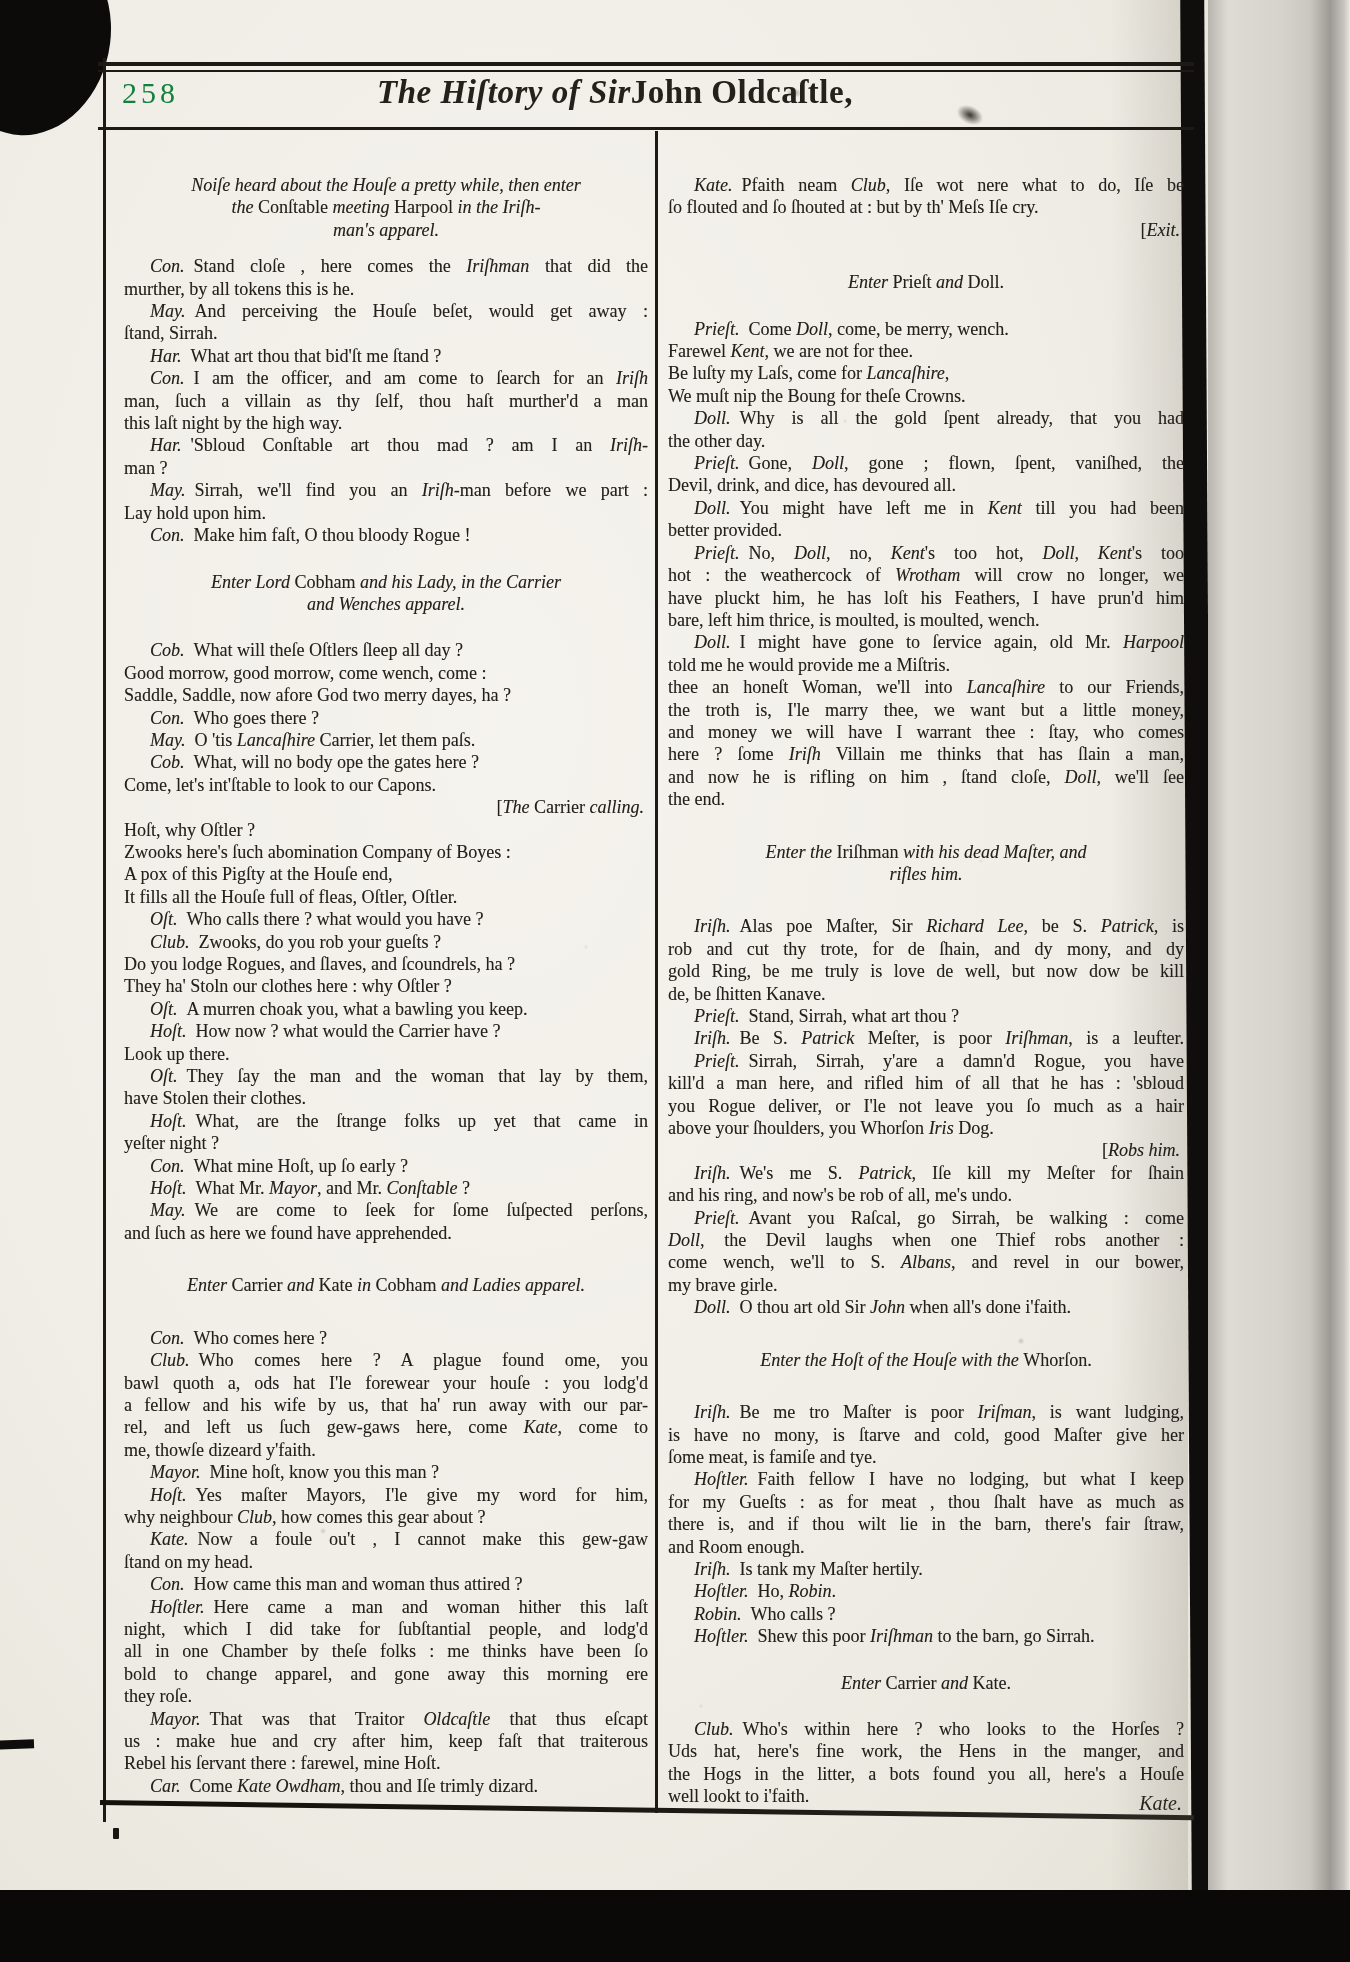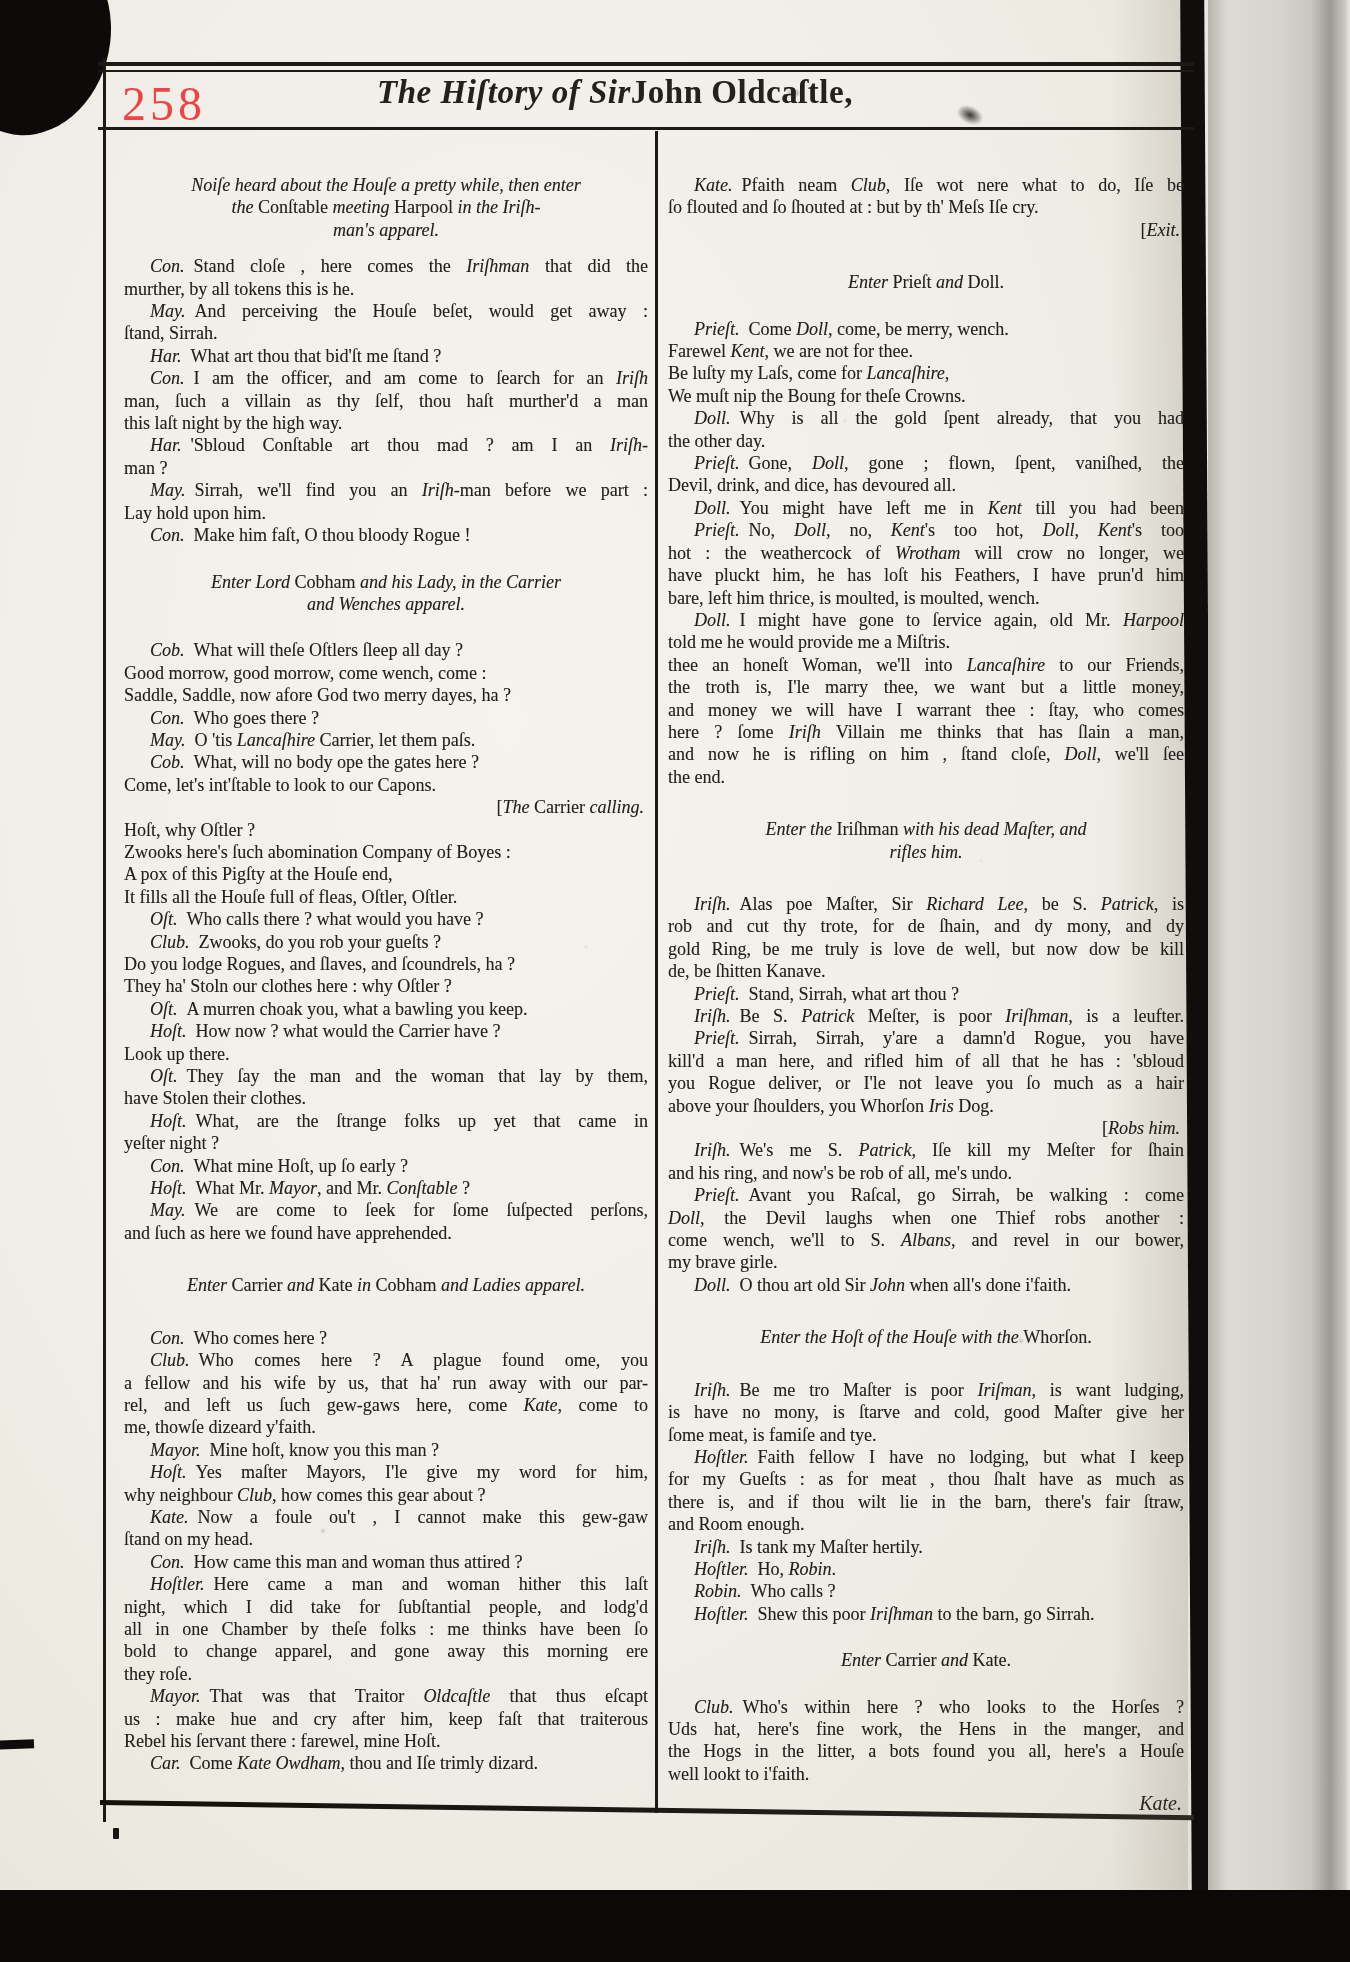--- a/index.html
+++ b/index.html
@@ -64,21 +64,21 @@
   .rule{position:absolute;background:#1d1a16;}
   .rule-top-1{left:98px;top:62px;width:1096px;height:4px;}
   .rule-top-2{left:98px;top:70px;width:1096px;height:2px;}
   .rule-head{left:98px;top:127px;width:1096px;height:3px;}
   .rule-left{left:103px;top:58px;width:3px;height:1764px;}
   .rule-divider{left:655px;top:131px;width:3px;height:1682px;}
   .rule-bottom{left:100px;top:1800px;width:1094px;height:5px;transform-origin:left center;transform:rotate(0.8deg);
     background:linear-gradient(90deg,#131109 0%,#1d1a16 55%,#2c2822 100%);}
   
   .pageno{
-    position:absolute;left:122px;top:76px;font-size:48px;letter-spacing:4px;color:#ef4444;
+    position:absolute;left:122px;top:76px;font-size:30px;letter-spacing:4px;color:#15803d;
   }
   .running-title{
     position:absolute;left:90px;top:74px;width:1050px;text-align:center;
     font-size:33px;font-weight:600;color:#24201b;letter-spacing:0.5px;
   }
   .running-title .t-it{font-style:italic;margin-right:0;}
   
   .col{
     position:absolute;top:138px;font-size:18px;line-height:22.4px;
     text-shadow:0.25px 0.25px 0 rgba(35,28,22,0.35);
@@ -176,20 +176,21 @@
     <div class="line cont"><span class="ro">yeſter night ?</span></div>
     <div class="line sp"><span class="speaker">Con.</span><span class="ro">What mine Hoſt, up ſo early ?</span></div>
     <div class="line sp"><span class="speaker">Hoſt.</span><span class="ro">What Mr. </span><span class="it">Mayor</span><span class="ro">, and Mr. </span><span class="it">Conſtable</span><span class="ro"> ?</span></div>
     <div class="line sp just"><span class="speaker">May.</span><span class="ro">We are come to ſeek for ſome ſuſpected perſons,</span></div>
     <div class="line cont"><span class="ro">and ſuch as here we found have apprehended.</span></div>
     <div class="gap-l"></div>
     <div class="line dir"><span class="it">Enter </span><span class="ro">Carrier </span><span class="it">and </span><span class="ro">Kate </span><span class="it">in </span><span class="ro">Cobham </span><span class="it">and Ladies apparel.</span></div>
     <div class="gap-l"></div>
     <div class="line sp"><span class="speaker">Con.</span><span class="ro">Who comes here ?</span></div>
     <div class="line sp just"><span class="speaker">Club.</span><span class="ro">Who comes here ? A plague found ome, you</span></div>
+    <div class="line cont just"><span class="ro">bawl quoth a, ods hat I'le forewear your houſe : you lodg'd</span></div>
     <div class="line cont just"><span class="ro">a fellow and his wife by us, that ha' run away with our par-</span></div>
     <div class="line cont just"><span class="ro">rel, and left us ſuch gew-gaws here, come </span><span class="it">Kate</span><span class="ro">, come to</span></div>
     <div class="line cont"><span class="ro">me, thowſe dizeard y'faith.</span></div>
     <div class="line sp"><span class="speaker">Mayor.</span><span class="ro">Mine hoſt, know you this man ?</span></div>
     <div class="line sp just"><span class="speaker">Hoſt.</span><span class="ro">Yes maſter Mayors, I'le give my word for him,</span></div>
     <div class="line cont"><span class="ro">why neighbour </span><span class="it">Club</span><span class="ro">, how comes this gear about ?</span></div>
     <div class="line sp just"><span class="speaker">Kate.</span><span class="ro">Now a foule ou't , I cannot make this gew-gaw</span></div>
     <div class="line cont"><span class="ro">ſtand on my head.</span></div>
     <div class="line sp"><span class="speaker">Con.</span><span class="ro">How came this man and woman thus attired ?</span></div>
     <div class="line sp just"><span class="speaker">Hoſtler.</span><span class="ro">Here came a man and woman hither this laſt</span></div>
@@ -211,20 +212,21 @@
     <div class="gap-m"></div>
     <div class="line sp"><span class="speaker">Prieſt.</span><span class="ro">Come </span><span class="it">Doll</span><span class="ro">, come, be merry, wench.</span></div>
     <div class="line cont"><span class="ro">Farewel </span><span class="it">Kent</span><span class="ro">, we are not for thee.</span></div>
     <div class="line cont"><span class="ro">Be luſty my Laſs, come for </span><span class="it">Lancaſhire</span><span class="ro">,</span></div>
     <div class="line cont"><span class="ro">We muſt nip the Boung for theſe Crowns.</span></div>
     <div class="line sp just"><span class="speaker">Doll.</span><span class="ro">Why is all the gold ſpent already, that you had</span></div>
     <div class="line cont"><span class="ro">the other day.</span></div>
     <div class="line sp just"><span class="speaker">Prieſt.</span><span class="ro">Gone, </span><span class="it">Doll</span><span class="ro">, gone ; flown, ſpent, vaniſhed, the</span></div>
     <div class="line cont"><span class="ro">Devil, drink, and dice, has devoured all.</span></div>
     <div class="line sp just"><span class="speaker">Doll.</span><span class="ro">You might have left me in </span><span class="it">Kent</span><span class="ro"> till you had been</span></div>
+    <div class="line cont"><span class="ro">better provided.</span></div>
     <div class="line sp just"><span class="speaker">Prieſt.</span><span class="ro">No, </span><span class="it">Doll</span><span class="ro">, no, </span><span class="it">Kent</span><span class="ro">'s too hot, </span><span class="it">Doll</span><span class="ro">, </span><span class="it">Kent</span><span class="ro">'s too</span></div>
     <div class="line cont just"><span class="ro">hot : the weathercock of </span><span class="it">Wrotham</span><span class="ro"> will crow no longer, we</span></div>
     <div class="line cont just"><span class="ro">have pluckt him, he has loſt his Feathers, I have prun'd him</span></div>
     <div class="line cont"><span class="ro">bare, left him thrice, is moulted, is moulted, wench.</span></div>
     <div class="line sp just"><span class="speaker">Doll.</span><span class="ro">I might have gone to ſervice again, old Mr. </span><span class="it">Harpool</span></div>
     <div class="line cont"><span class="ro">told me he would provide me a Miſtris.</span></div>
     <div class="line cont just"><span class="ro">thee an honeſt Woman, we'll into </span><span class="it">Lancaſhire</span><span class="ro"> to our Friends,</span></div>
     <div class="line cont just"><span class="ro">the troth is, I'le marry thee, we want but a little money,</span></div>
     <div class="line cont just"><span class="ro">and money we will have I warrant thee : ſtay, who comes</span></div>
     <div class="line cont just"><span class="ro">here ? ſome </span><span class="it">Iriſh</span><span class="ro"> Villain me thinks that has ſlain a man,</span></div>

